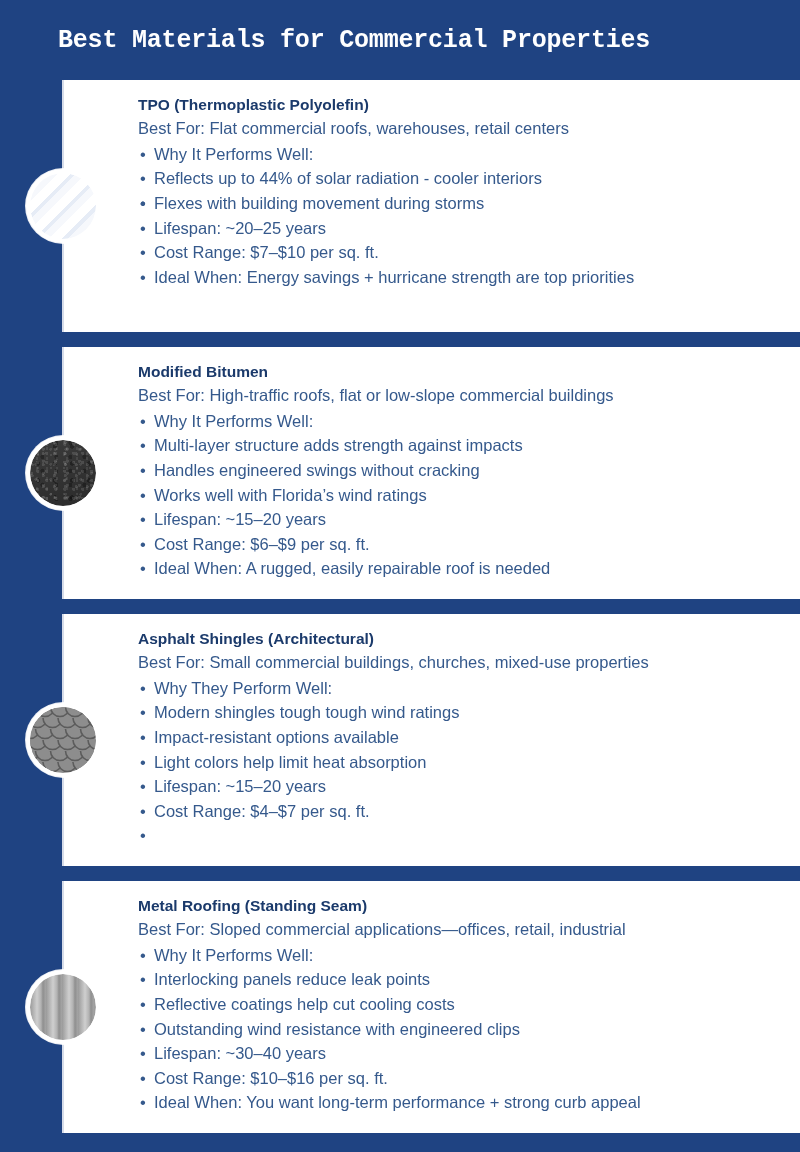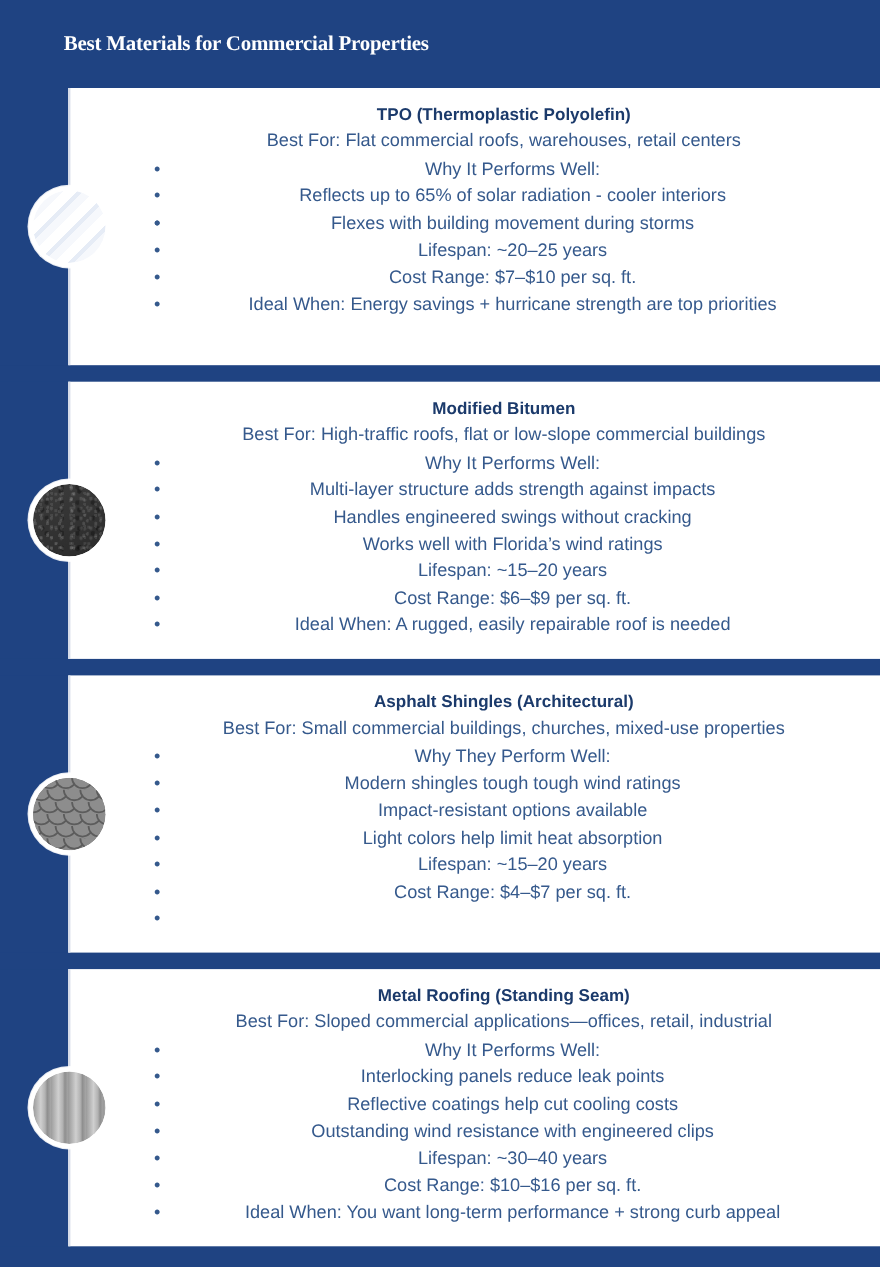--- a/index.html
+++ b/index.html
@@ -19,31 +19,30 @@
   
   .header {
     height: 80px;
     display: flex;
     align-items: center;
     padding-left: 58px;
     background: #1f4382;
   }
   .header-title {
     color: #ffffff;
-    font-size: 19px;
+    font-size: 25px;
     font-weight: bold;
     letter-spacing: -0.2px;
-    font-family: Liberation Serif, serif;
+    font-family: Liberation Mono, monospace;
   }
 
   
   .cards {
     display: flex;
     flex-direction: column;
-    text-align: center;
   }
 
   .card-slot {
     position: relative;
     padding-left: 62px;  
   }
   .card-gap {
     height: 15px;
     background: #1f4382;
   }
@@ -160,21 +159,21 @@
 <div class="cards">
     <div class="card-slot">
       <div class="card">
         <div class="icon-badge">
           <div class="icon-inner tex-tpo"></div>
         </div>
         <div class="card-title">TPO (Thermoplastic Polyolefin)</div>
         <div class="card-bestfor">Best For: Flat commercial roofs, warehouses, retail centers</div>
         <ul class="bullets">
           <li class="bullet"><span class="bullet-dot">•</span><span>Why It Performs Well:</span></li>
-          <li class="bullet"><span class="bullet-dot">•</span><span>Reflects up to 65% of solar radiation - cooler interiors</span></li>
+          <li class="bullet"><span class="bullet-dot">•</span><span>Reflects up to 44% of solar radiation - cooler interiors</span></li>
           <li class="bullet"><span class="bullet-dot">•</span></li>
           <li class="bullet"><span class="bullet-dot">•</span><span>Flexes with building movement during storms</span></li>
           <li class="bullet"><span class="bullet-dot">•</span><span>Lifespan: ~20–25 years</span></li>
           <li class="bullet"><span class="bullet-dot">•</span><span>Cost Range: $7–$10 per sq. ft.</span></li>
           <li class="bullet"><span class="bullet-dot">•</span><span>Ideal When: Energy savings + hurricane strength are top priorities</span></li>
         </ul>
       </div>
     </div>
     <div class="card-gap"></div>
     <div class="card-slot">

